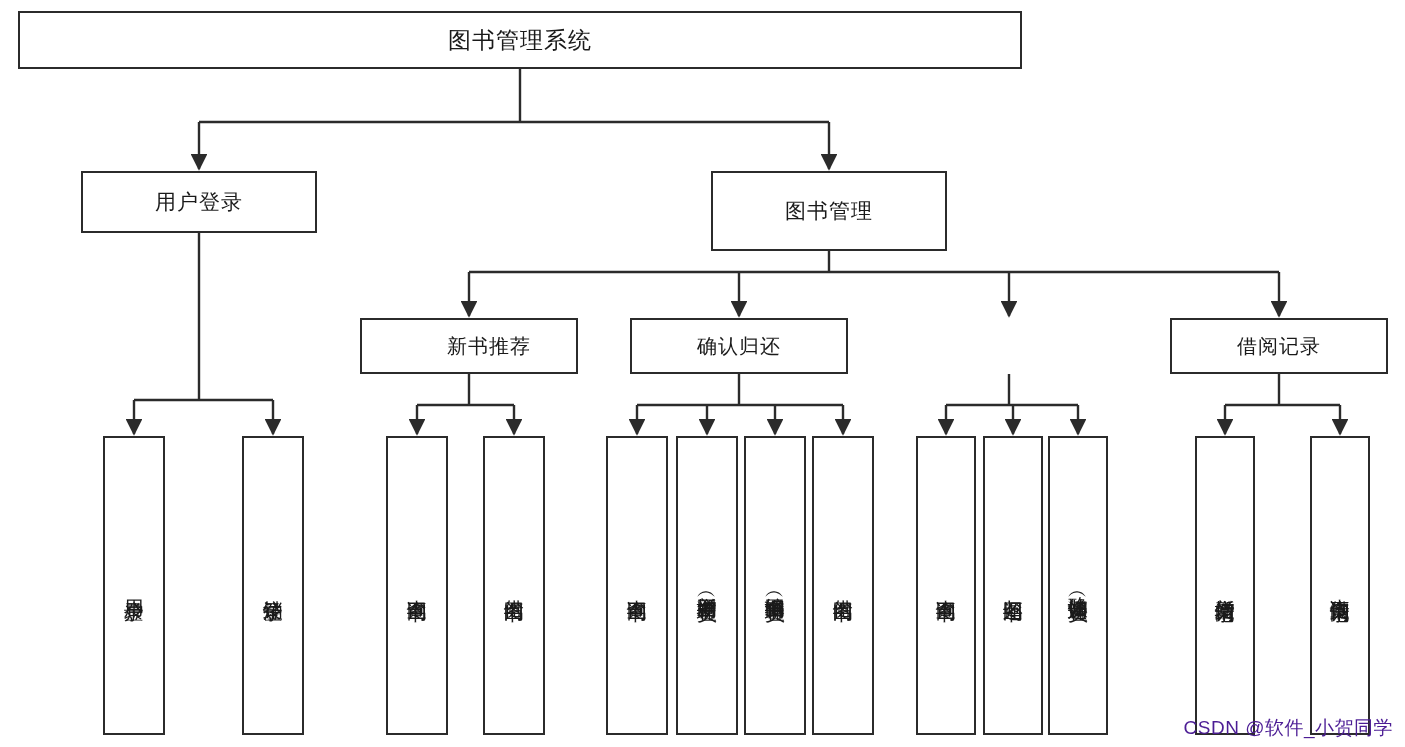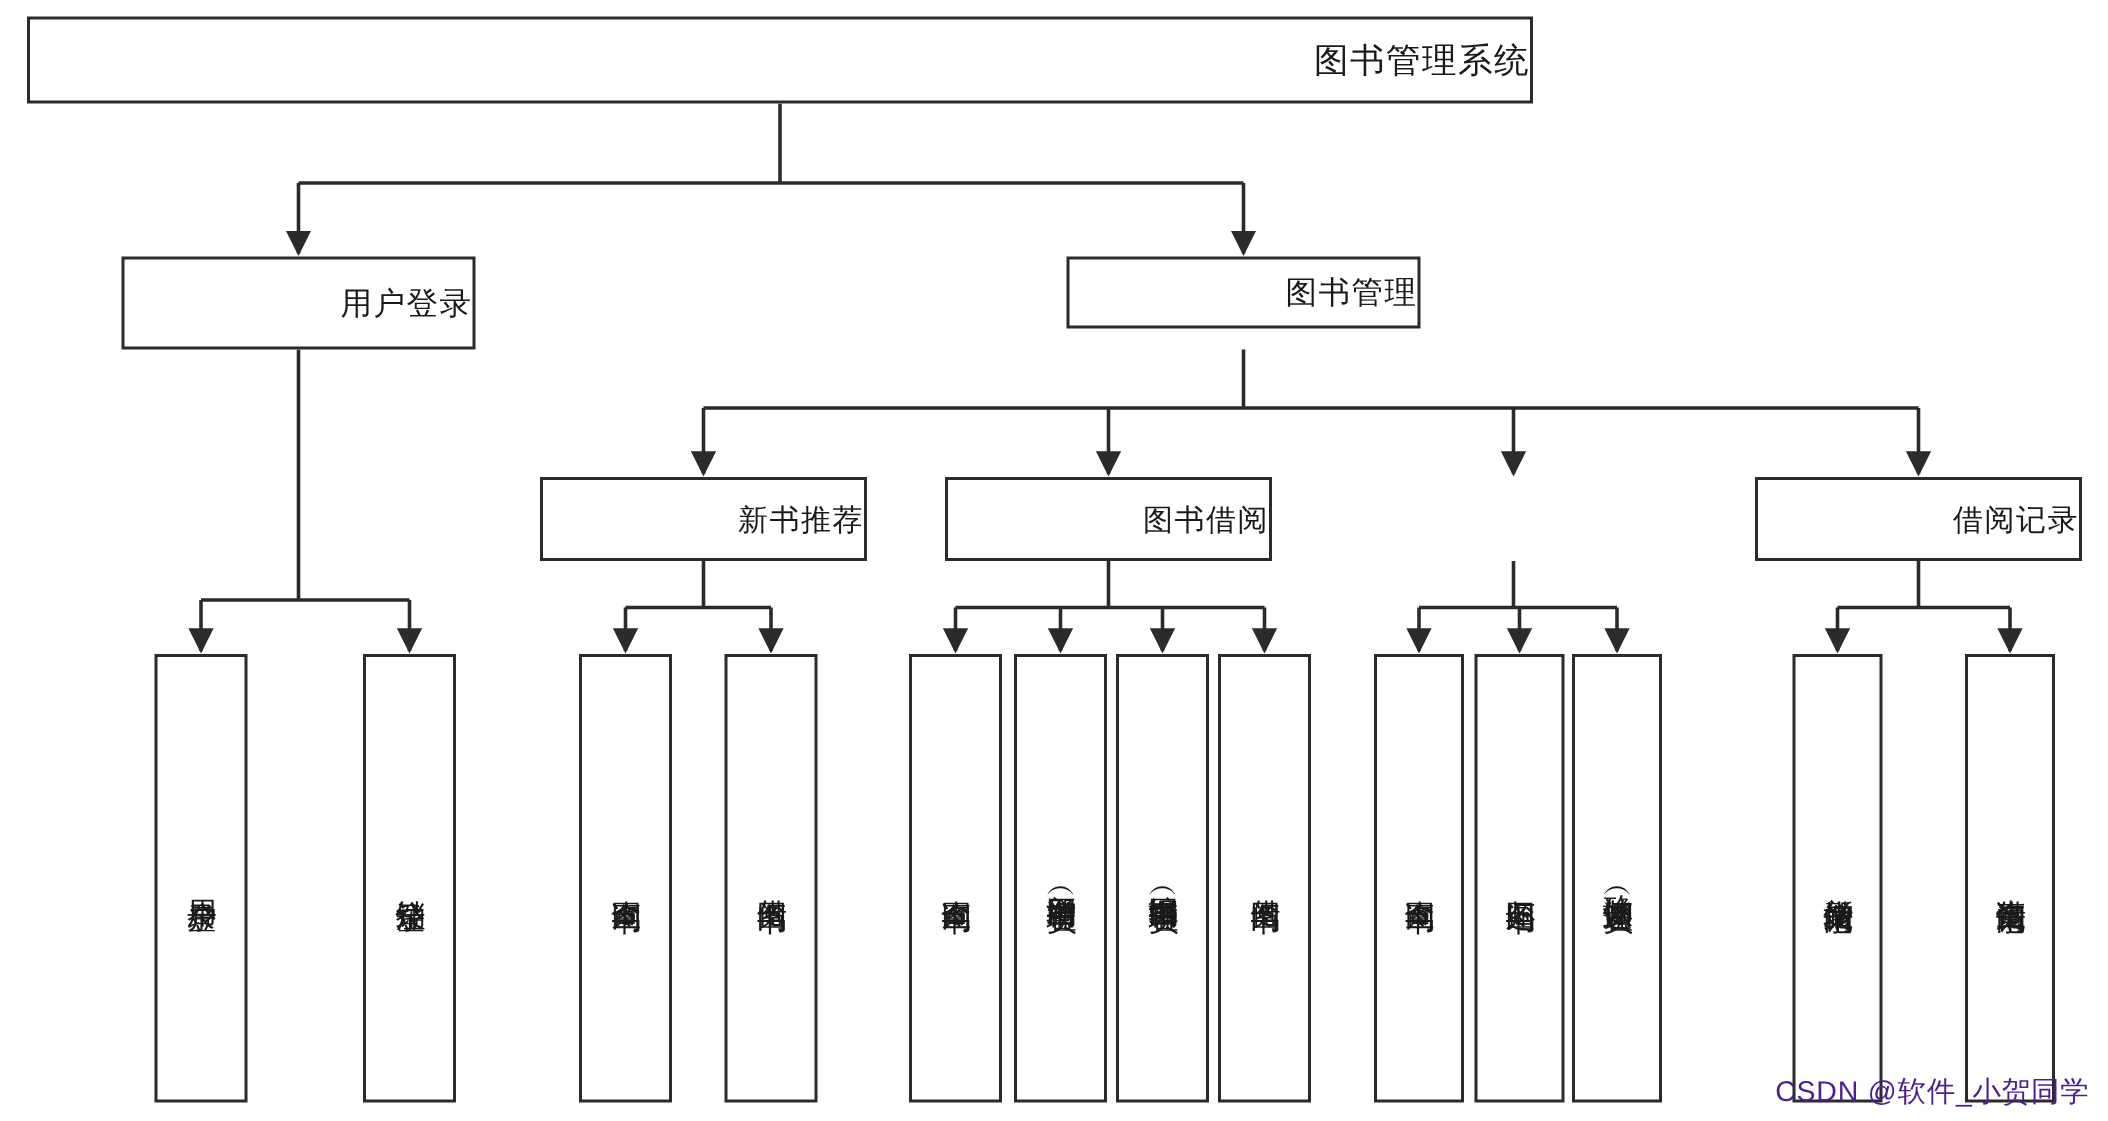--- a/index.html
+++ b/index.html
@@ -26,21 +26,21 @@
     height: 747px;
     pointer-events: none;
   }
   .node {
     position: absolute;
     box-sizing: border-box;
     background: #ffffff;
     border: 2px solid #2b2b2b;
     display: flex;
     align-items: center;
-    justify-content: flex-end;
+    justify-content: center;
     color: #1a1a1a;
   }
   .node.root {
     font-size: 23px;
   }
   .node.level2 {
     font-size: 21px;
   }
   .node.level3 {
     font-size: 20px;
@@ -115,29 +115,29 @@
       </g>
   </svg>
 
   <div class="node root" style="left: 18px; top: 11px; width: 1004px; height: 58px;">
     <span class="htext">图书管理系统</span>
   </div>
 
   <div class="node level2" style="left: 81px; top: 171px; width: 236px; height: 62px;">
     <span class="htext">用户登录</span>
   </div>
-  <div class="node level2" style="left: 711px; top: 171px; width: 236px; height: 48px;">
+  <div class="node level2" style="left: 711px; top: 171px; width: 236px; height: 80px;">
     <span class="htext">图书管理</span>
   </div>
 
   <div class="node level3" style="left: 360px; top: 318px; width: 218px; height: 56px; padding-left: 40px;">
     <span class="htext">新书推荐</span>
   </div>
   <div class="node level3" style="left: 630px; top: 318px; width: 218px; height: 56px;">
-    <span class="htext">图书借阅</span>
+    <span class="htext">确认归还</span>
   </div>
   <div class="node level3" style="left: 1170px; top: 318px; width: 218px; height: 56px;">
     <span class="htext">借阅记录</span>
   </div>
 
   <div class="node leaf" style="left: 103px; top: 436px; width: 62px; height: 299px;">
     <span class="vtext">用户登录</span>
   </div>
   <div class="node leaf" style="left: 242px; top: 436px; width: 62px; height: 299px;">
     <span class="vtext">注销登录</span>

